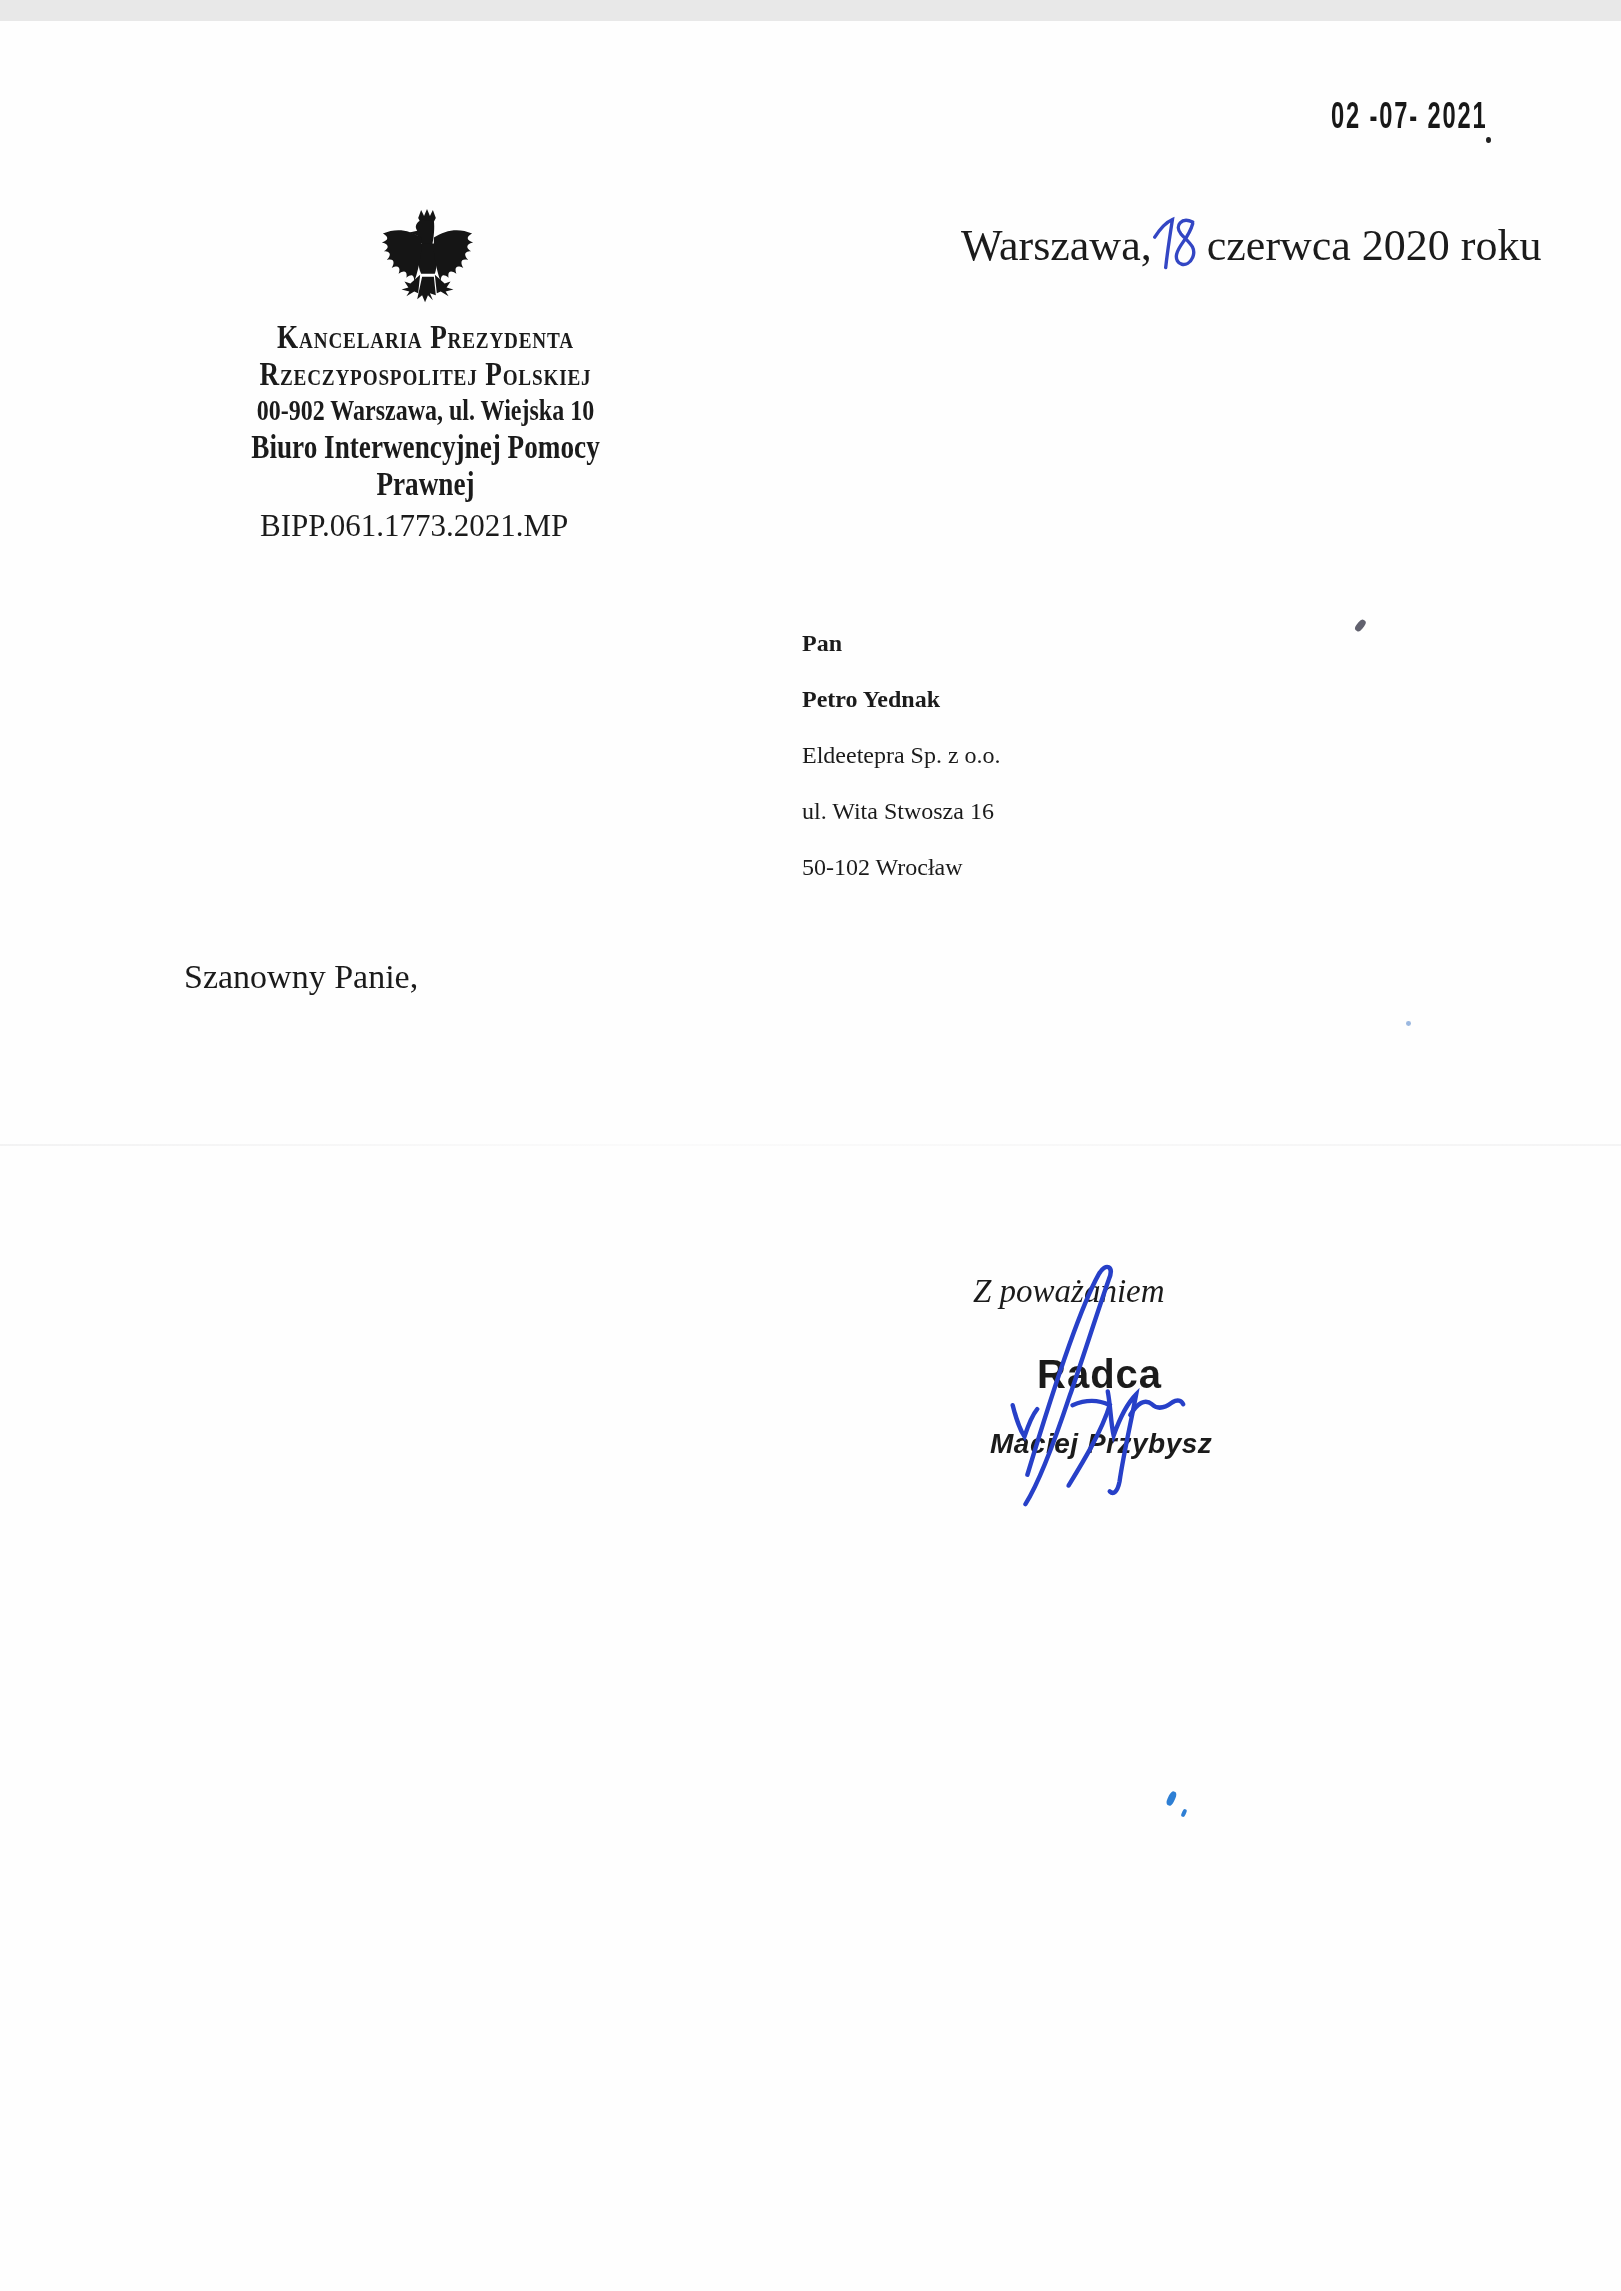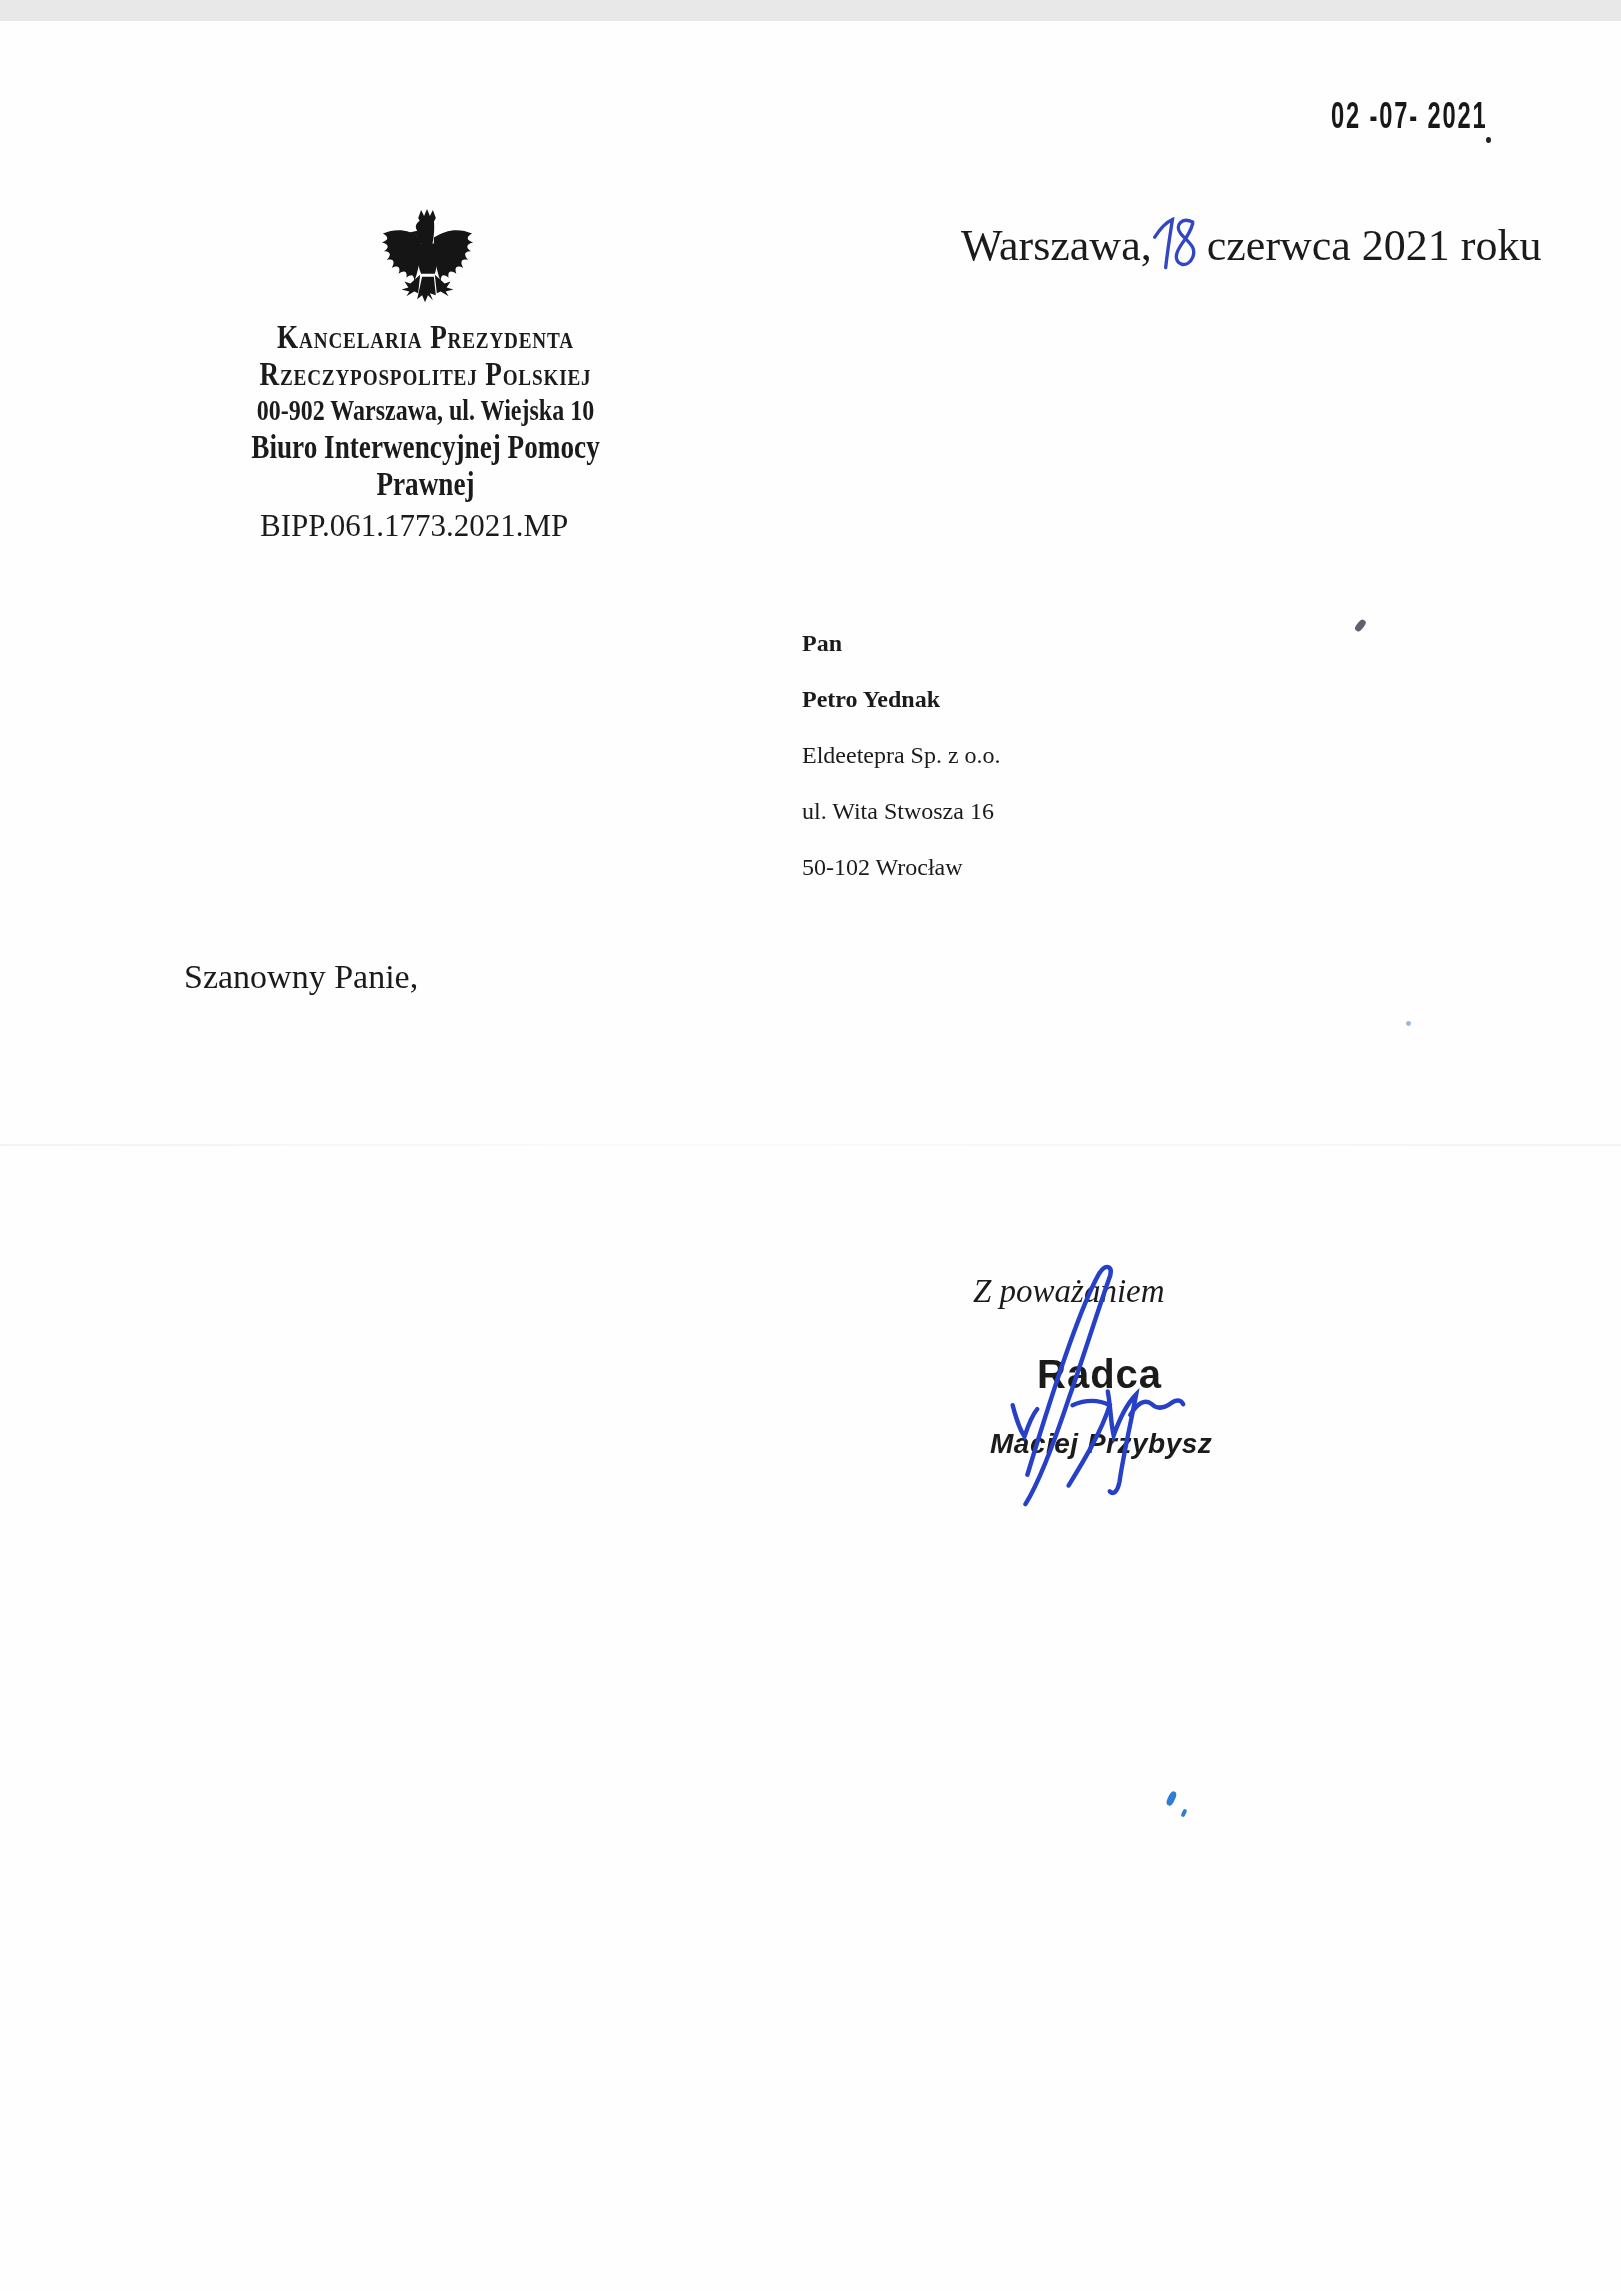--- a/index.html
+++ b/index.html
@@ -87,21 +87,21 @@
   <div class="abs stamp-dot"></div>
 
   <div class="abs dateline">
     <span>Warszawa,</span>
     <svg class="day-svg" viewBox="0 0 70 75">
       <g fill="none" stroke="#3346c4" stroke-width="4" stroke-linecap="round">
         <path d="M8,30 C15,19 22,12 29,9 C26,28 23,47 21,66"></path>
         <path d="M53,12 C40,6 31,16 39,26 C48,36 58,42 53,54 C47,68 31,63 34,50 C37,38 48,32 53,14"></path>
       </g>
     </svg>
-    <span class="suffix">czerwca 2021 roku</span>
+    <span class="suffix">czerwca 2020 roku</span>
   </div>
 
   <svg class="abs emblem" viewBox="0 0 100 110">
     <g fill="#151515">
       <path d="M41,10 L44,2 L47,8 L50,1 L53,8 L56,2 L59,10 L57,14 L43,14 Z"></path>
       <path d="M44,12 C39,15 37,19 40,23 L32,25 L40,28 C42,34 45,37 48,41 L55,39 C57,31 58,20 57,13 Z"></path>
       <path d="M44,36 C40,46 40,58 44,67 L58,67 C61,57 61,46 57,36 Z"></path>
       <path d="M44,30 C32,22 18,20 5,26 C12,30 10,33 4,35 C12,37 11,41 6,44 C14,44 13,49 9,53 C17,51 17,56 14,61 C22,57 23,62 21,67 C28,62 30,66 29,71 C35,66 37,69 37,75 C40,67 43,55 44,44 Z"></path>
       <path d="M57,30 C69,22 83,20 96,26 C89,30 91,33 97,35 C89,37 90,41 95,44 C87,44 88,49 92,53 C84,51 84,56 87,61 C79,57 78,62 80,67 C73,62 71,66 72,71 C66,66 64,69 64,75 C61,67 58,55 57,44 Z"></path>
       <path d="M43,68 L33,77 L27,75 L31,81 L24,83 L32,85 L29,90 L37,85 L41,87 Z"></path>

